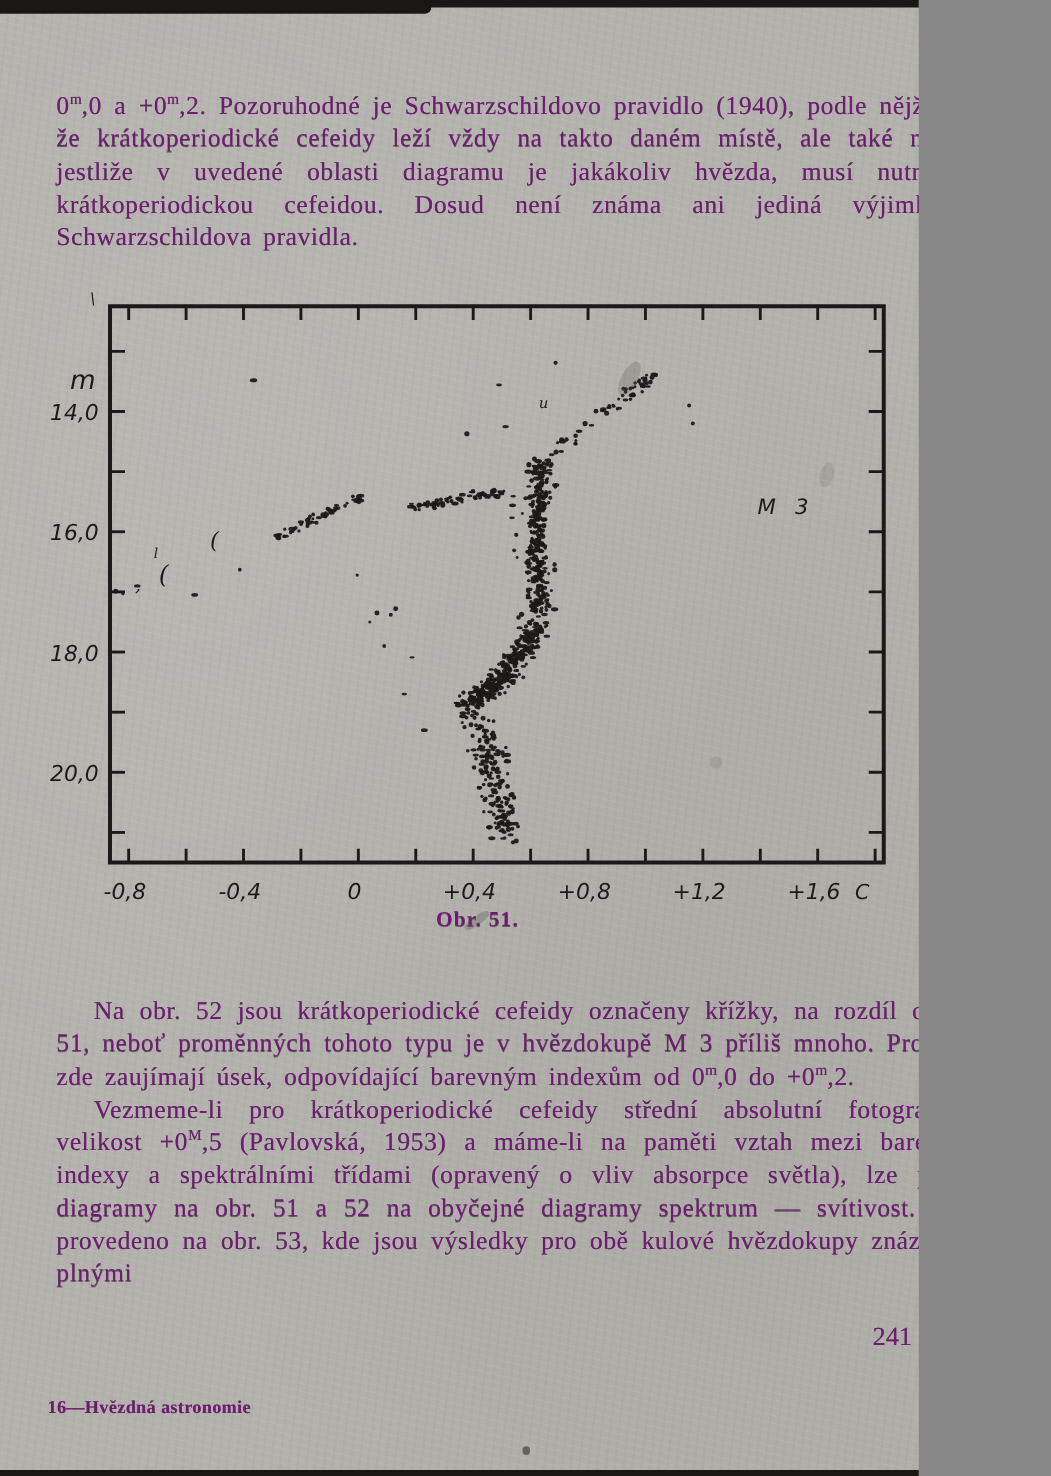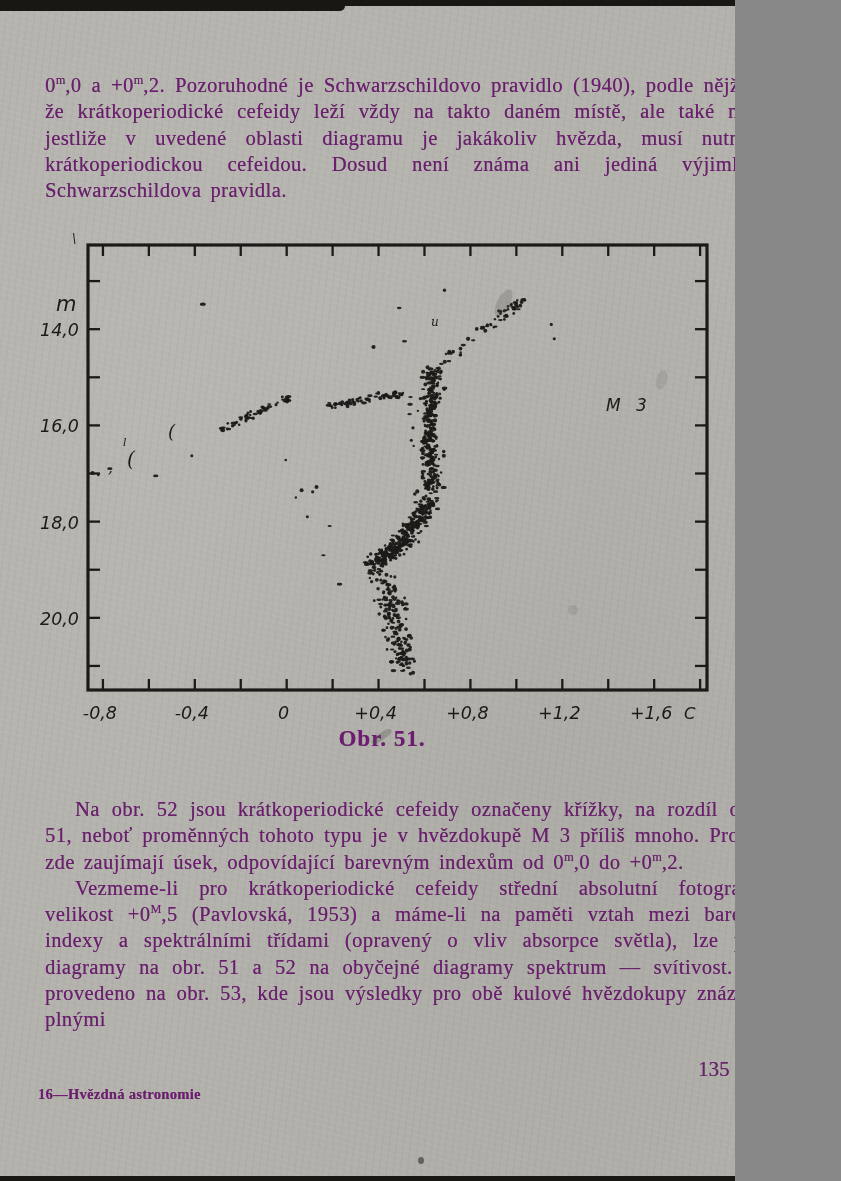--- a/index.html
+++ b/index.html
@@ -30,25 +30,25 @@
     text-shadow:.2px .2px .35px rgba(25,24,22,.55);
     hyphens:auto;
   }
   .para p{margin:0;}
   .para p.indent{text-indent:30px;}
   .para p.cont{text-align-last:justify;}
   sup{font-size:.6em;line-height:0;vertical-align:super;letter-spacing:0;}
   .figure-svg{position:absolute;left:0;top:230px;width:841px;height:530px;}
   .caption{
     position:absolute;top:726px;left:282px;width:200px;text-align:center;
-    font-size:23px;letter-spacing:1px;font-weight:bold;
+    font-size:17px;letter-spacing:1px;font-weight:bold;
     text-shadow:.2px .2px .35px rgba(25,24,22,.5);
   }
   .footer-left{
-    position:absolute;left:38px;top:1086px;font-size:14.5px;font-weight:bold;
+    position:absolute;left:38px;top:1118px;font-size:14.5px;font-weight:bold;
     letter-spacing:.3px;text-shadow:.2px .2px .3px rgba(25,24,22,.5);
   }
   .page-number{
     position:absolute;left:698px;top:1057px;font-size:21px;
     text-shadow:.2px .2px .35px rgba(25,24,22,.55);
   }
   .speckle{position:absolute;background:#514e49;border-radius:50%;pointer-events:none;}
   .sp1{left:497px;top:288px;width:13px;height:30px;opacity:.22;transform:rotate(28deg);}
   .sp2{left:370px;top:733px;width:23px;height:7px;opacity:.3;transform:rotate(-35deg);border-radius:40%;}
   .sp3{left:418px;top:1157px;width:6px;height:7px;opacity:.8;}
@@ -1129,21 +1129,21 @@
     </svg>
 
   <div class="caption">Obr. 51.</div>
 
   <div class="para" style="top:796px">
     <p class="indent">Na obr. 52 jsou krátkoperiodické cefeidy označeny křížky, na rozdíl od obr. 51, neboť proměnných tohoto typu je v hvězdokupě M 3 příliš mnoho. Proměnné zde zaujímají úsek, odpovídající barevným indexům od 0<sup>m</sup>,0 do +0<sup>m</sup>,2.</p>
     <p class="indent cont">Vezmeme-li pro krátkoperiodické cefeidy střední absolutní fotografickou velikost +0<sup>M</sup>,5 (Pavlovská, 1953) a máme-li na paměti vztah mezi barevnými indexy a spektrálními třídami (opravený o vliv absorpce světla), lze převést diagramy na obr. 51 a 52 na obyčejné diagramy spektrum — svítivost. To je provedeno na obr. 53, kde jsou výsledky pro obě kulové hvězdokupy znázorněny plnými čarami</p>
   </div>
 
   <div class="footer-left">16—Hvězdná astronomie</div>
-  <div class="page-number">135</div>
+  <div class="page-number">241</div>
 
   <div class="speckle sp1"></div>
   <div class="speckle sp2"></div>
   <div class="speckle sp3"></div>
   <div class="speckle sp4"></div>
   <div class="speckle sp5"></div>
   <div class="speckle sp6"></div>
 
 </div>
 

